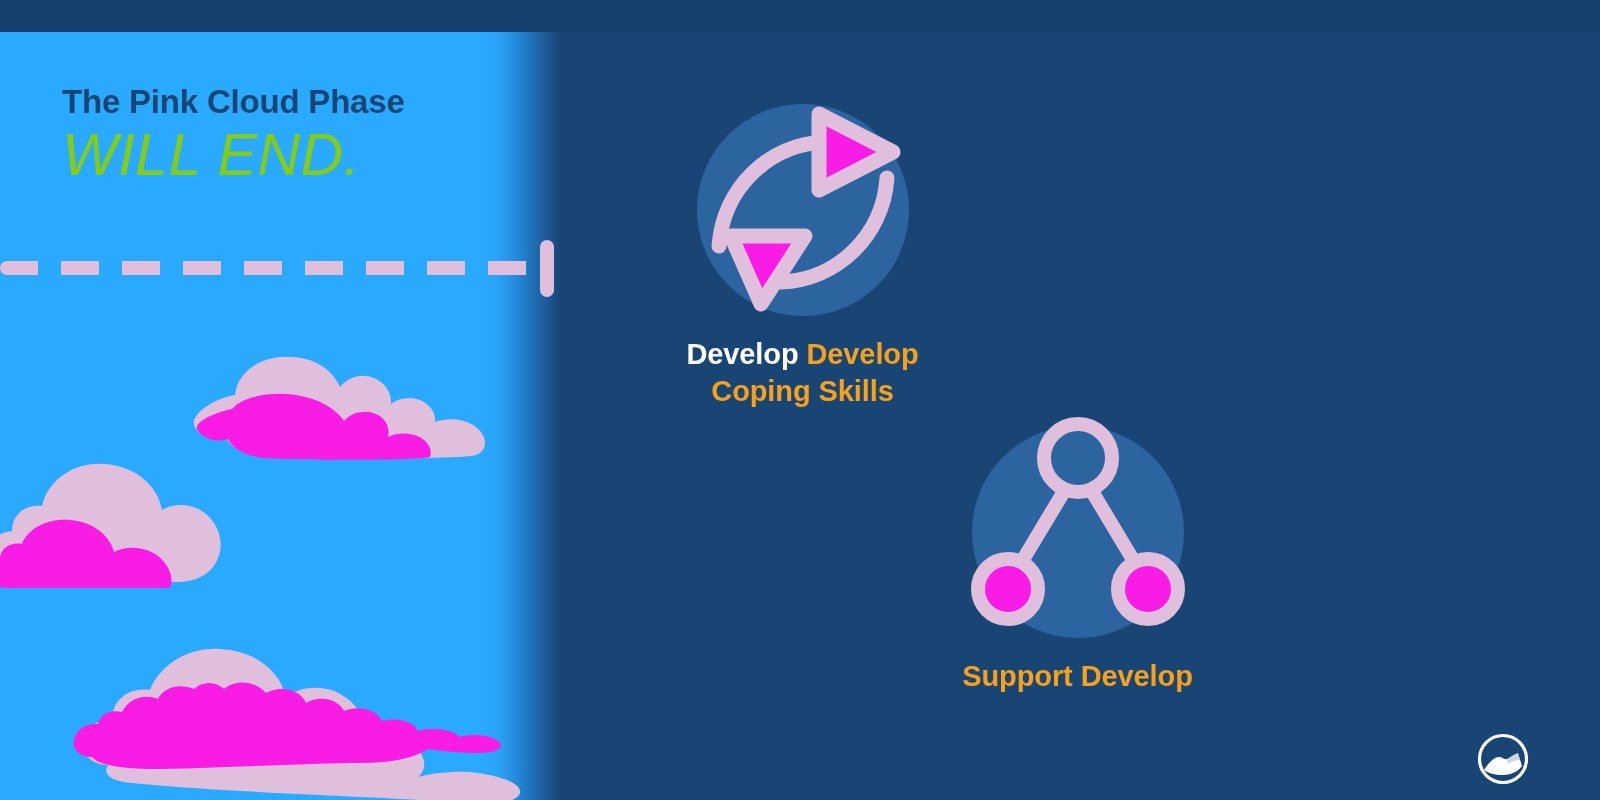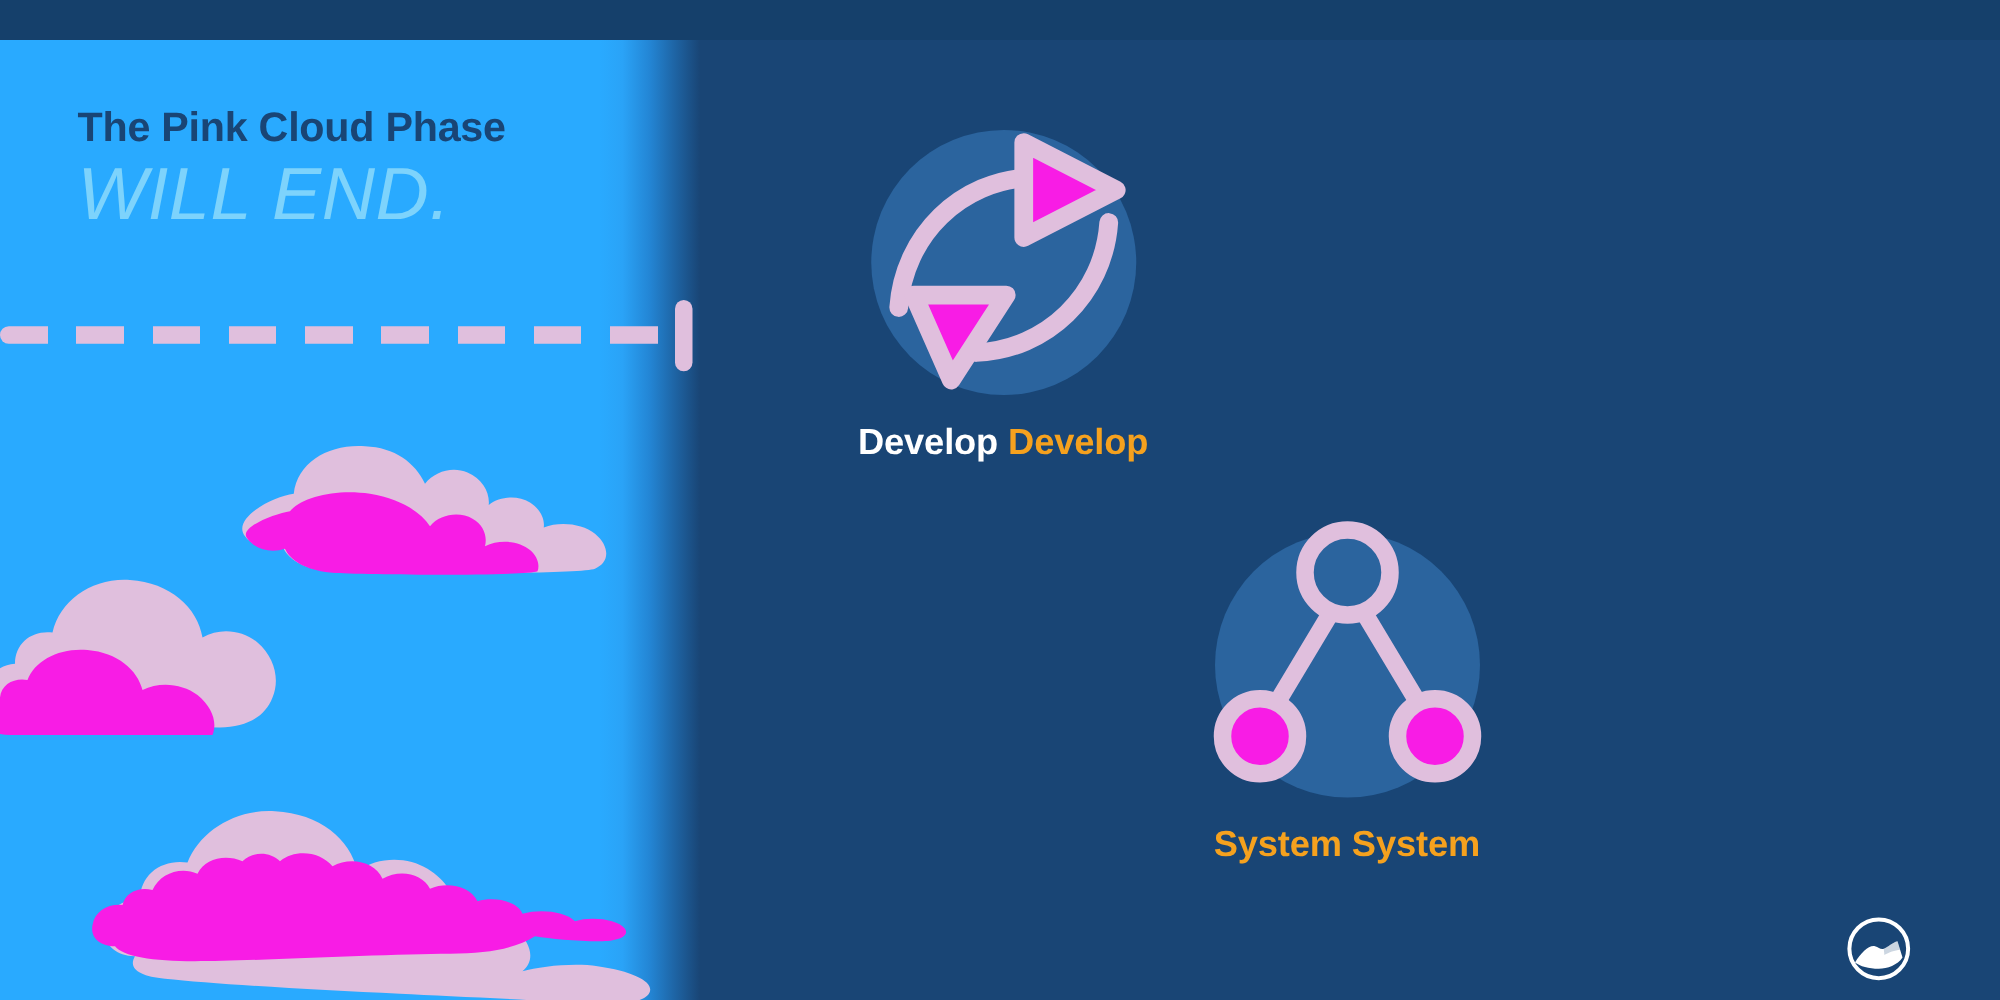--- a/index.html
+++ b/index.html
@@ -48,21 +48,21 @@
     font-weight: bold;
     color: #194575;
     letter-spacing: -0.2px;
     line-height: 1.12;
     white-space: nowrap;
   }
   .headline-line2 {
     font-size: 59px;
     font-style: italic;
     font-weight: normal;
-    color: #7dd3fc;
+    color: #84cc16;
     letter-spacing: 0.5px;
     line-height: 1.05;
     margin-top: 4px;
     white-space: nowrap;
   }
 
   
   .timeline {
     position: absolute;
     left: 0;
@@ -227,20 +227,21 @@
           <path d="M122 10 L196 48 L122 86 Z" fill="#f81ce5" stroke="#e0bfdd" stroke-width="15" stroke-linejoin="round"></path>
 
           <path d="M34 132 L108 132 L64 200 Z" fill="#f81ce5" stroke="#e0bfdd" stroke-width="15" stroke-linejoin="round"></path>
         </svg>
       </div>
     </div>
     <div class="card-caption">
       <div>
         <span class="cap-white">Develop </span><span class="cap-accent">Develop</span>
       </div>
+      <div class="cap-accent">Coping Skills</div>
     </div>
   </div>
 
 
   <div class="icon-card" id="card-support">
     <div class="icon-disc-wrap">
       <div class="icon-disc"></div>
       <div class="icon-art">
         <svg width="212" height="212" viewBox="0 0 212 212">
 
@@ -249,21 +250,21 @@
 
           <circle cx="106" cy="32" r="34" fill="#2b649e" stroke="#e0bfdd" stroke-width="14"></circle>
 
           <circle cx="36" cy="163" r="30" fill="#f81ce5" stroke="#e0bfdd" stroke-width="14"></circle>
 
           <circle cx="176" cy="163" r="30" fill="#f81ce5" stroke="#e0bfdd" stroke-width="14"></circle>
         </svg>
       </div>
     </div>
     <div class="card-caption">
-      <div class="cap-accent">System System</div>
+      <div class="cap-accent">Support Develop</div>
     </div>
   </div>
 
   <div class="logo-badge">
     <svg width="54" height="54" viewBox="0 0 54 54">
       <circle cx="27" cy="27" r="23.5" fill="none" stroke="#ffffff" stroke-width="3.2"></circle>
       <path d="M8 38 C13 30 19 24 24 25 C27 25.6 28.5 28 31 27
                C34.5 25.6 38 22 42 21 L46 34
                C42 40 34 43 27 43 C19 43 12 41 8 38 Z" fill="#ffffff"></path>
       <path d="M31 27 C34.5 25.6 38 22 42 21 L44 28

